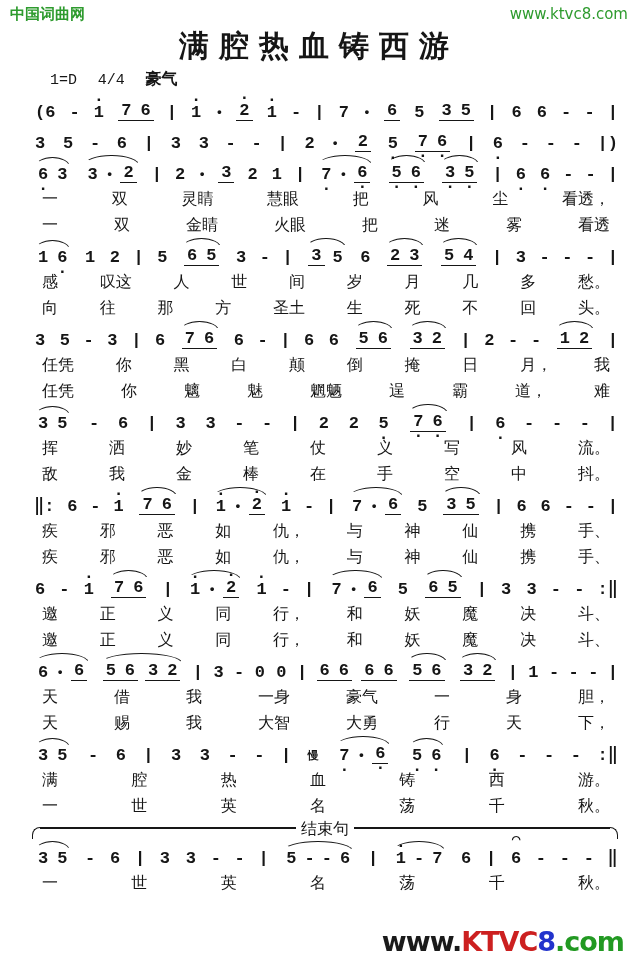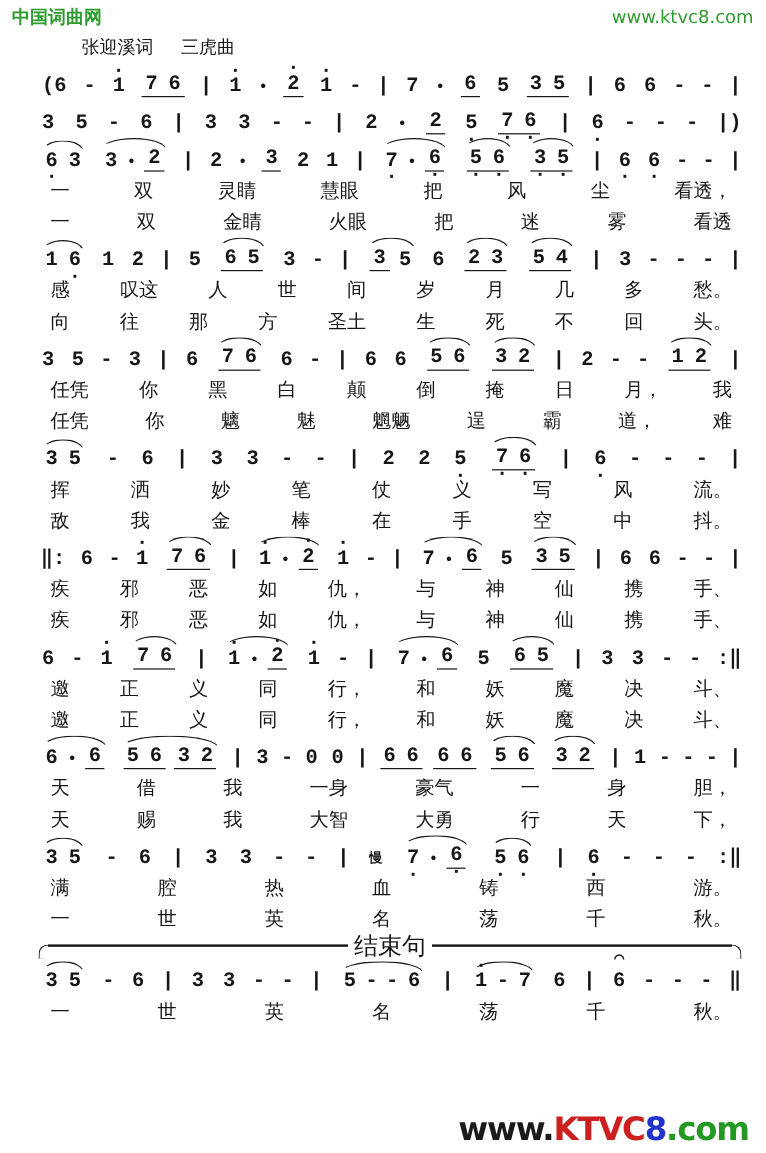--- a/index.html
+++ b/index.html
@@ -27,42 +27,44 @@
   .ferm::before{content:"\25E0";position:absolute;top:-1.15em;left:50%;transform:translateX(-50%);font-size:0.85em;}
   .beam{display:inline-flex;align-items:flex-end;gap:7px;border-bottom:1.6px solid var(--ink);padding:0 2px 1px;}
   .slur{display:inline-flex;align-items:flex-end;gap:7px;position:relative;padding:9px 3px 0;}
   .slur::before{content:"";position:absolute;top:0;left:1px;right:1px;height:8px;
                 border:1.5px solid transparent;border-top-color:var(--ink);border-radius:50%/100% 100% 0 0;}
   .bar,.dash,.adot{line-height:1;}
   .adot{font-size:13px;padding-bottom:2px;}
   .tempo{font-size:11px;line-height:1;padding-bottom:2px;}
   .ending{display:flex;align-items:flex-start;height:18px;margin:1px 2px 1px 0;}
   .eline{height:2px;background:var(--ink);flex:1;margin-top:7px;}
-  .elabel{font-size:20px;line-height:17px;padding:0 5px;}
+  .elabel{font-size:16px;line-height:17px;padding:0 5px;}
   .ehl{width:8px;height:12px;border-left:1.6px solid var(--ink);border-top:1.6px solid var(--ink);border-top-left-radius:8px;margin-top:7px;}
   .ehr{width:8px;height:12px;border-right:1.6px solid var(--ink);border-top:1.6px solid var(--ink);border-top-right-radius:8px;margin-top:7px;}
   .footer{display:flex;justify-content:flex-end;align-items:flex-end;height:34px;padding:0 4px 2px;}
   .logo{font-weight:bold;font-size:27px;letter-spacing:-1px;line-height:1;font-family:"DejaVu Sans",sans-serif;}
   .logo .l-www{color:var(--logo-black);text-align:right;} .logo .l-ktvc{color:var(--logo-red);text-align:center;}
   .logo .l-8{color:var(--logo-blue);} .logo .l-com{color:var(--logo-green);text-align:center;}
 </style>
 </head>
 <body>
 
 <div class="sheet">
   <div class="topbar">
     <span class="site-left">中国词曲网</span>
     <span class="site-right">www.ktvc8.com</span>
   </div>
 
+  <div class="title">满腔热血铸西游</div>
 
   <div class="metarow">
-    <div class="meta-right">
-      <span>张迎溪词</span>
-      <span>三虎曲</span>
+    <div class="meta-left">
+      <span>1=D</span>
+      <span>4/4</span>
+      <span class="mood">豪气</span>
     </div>
   </div>
 
   <div class="score" id="score">
       <div class="music">
         <span class="note">(6</span>
         <span class="dash">-</span>
         <span class="note hi">1</span>
         <span class="beam">
           <span class="note">7</span>

